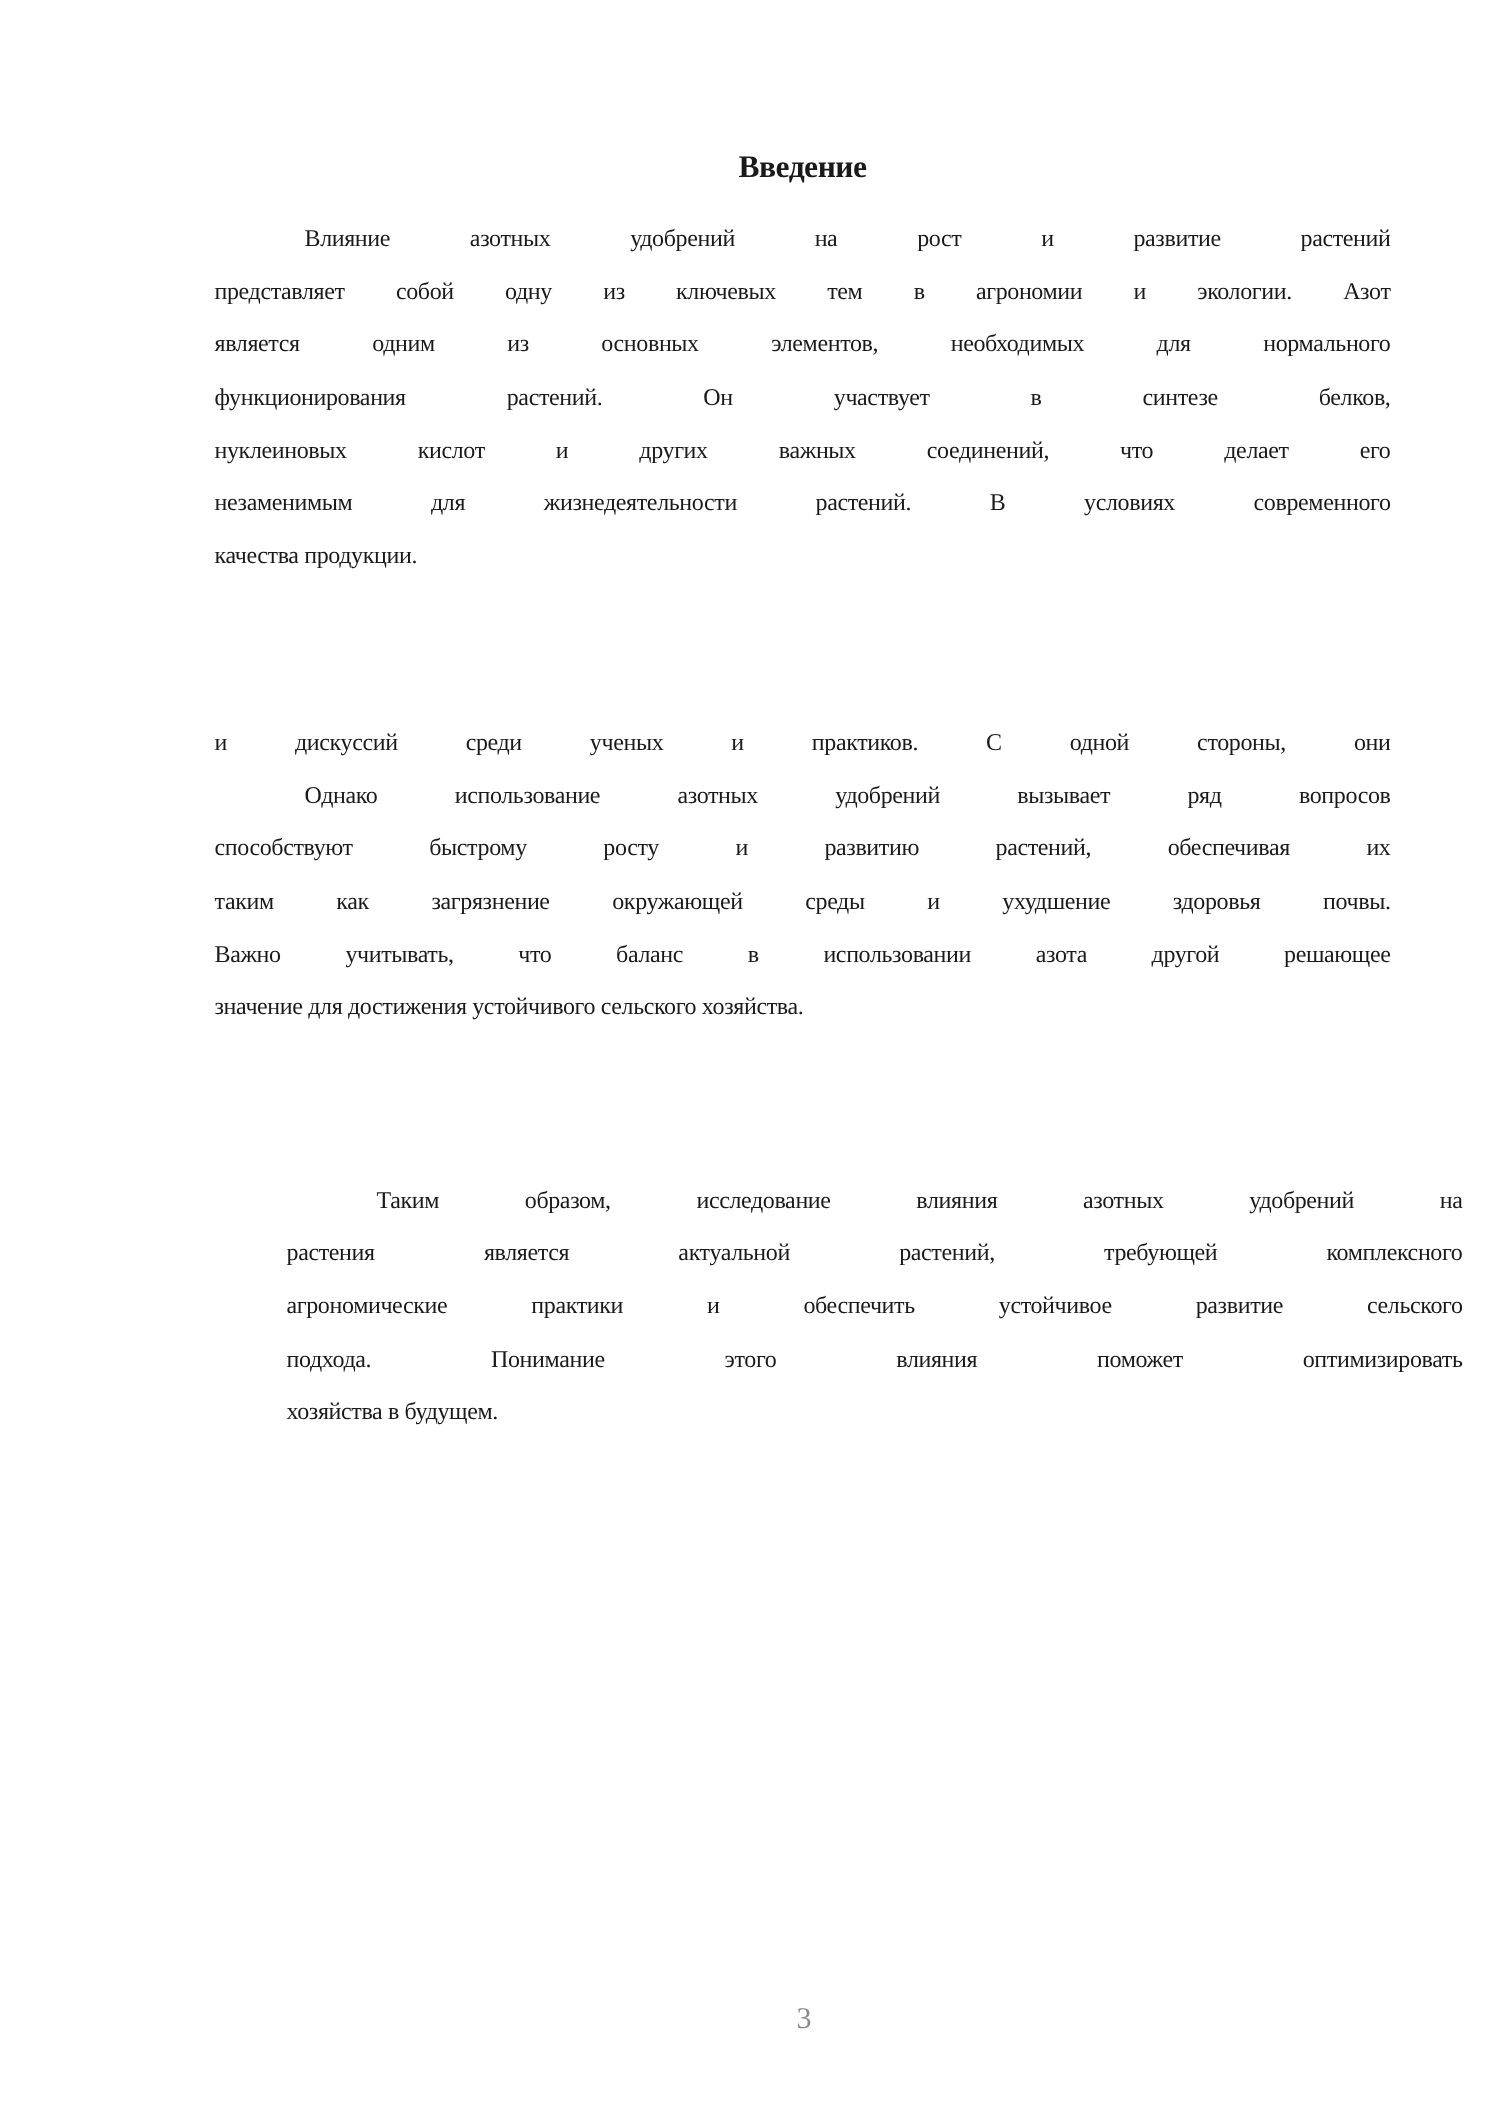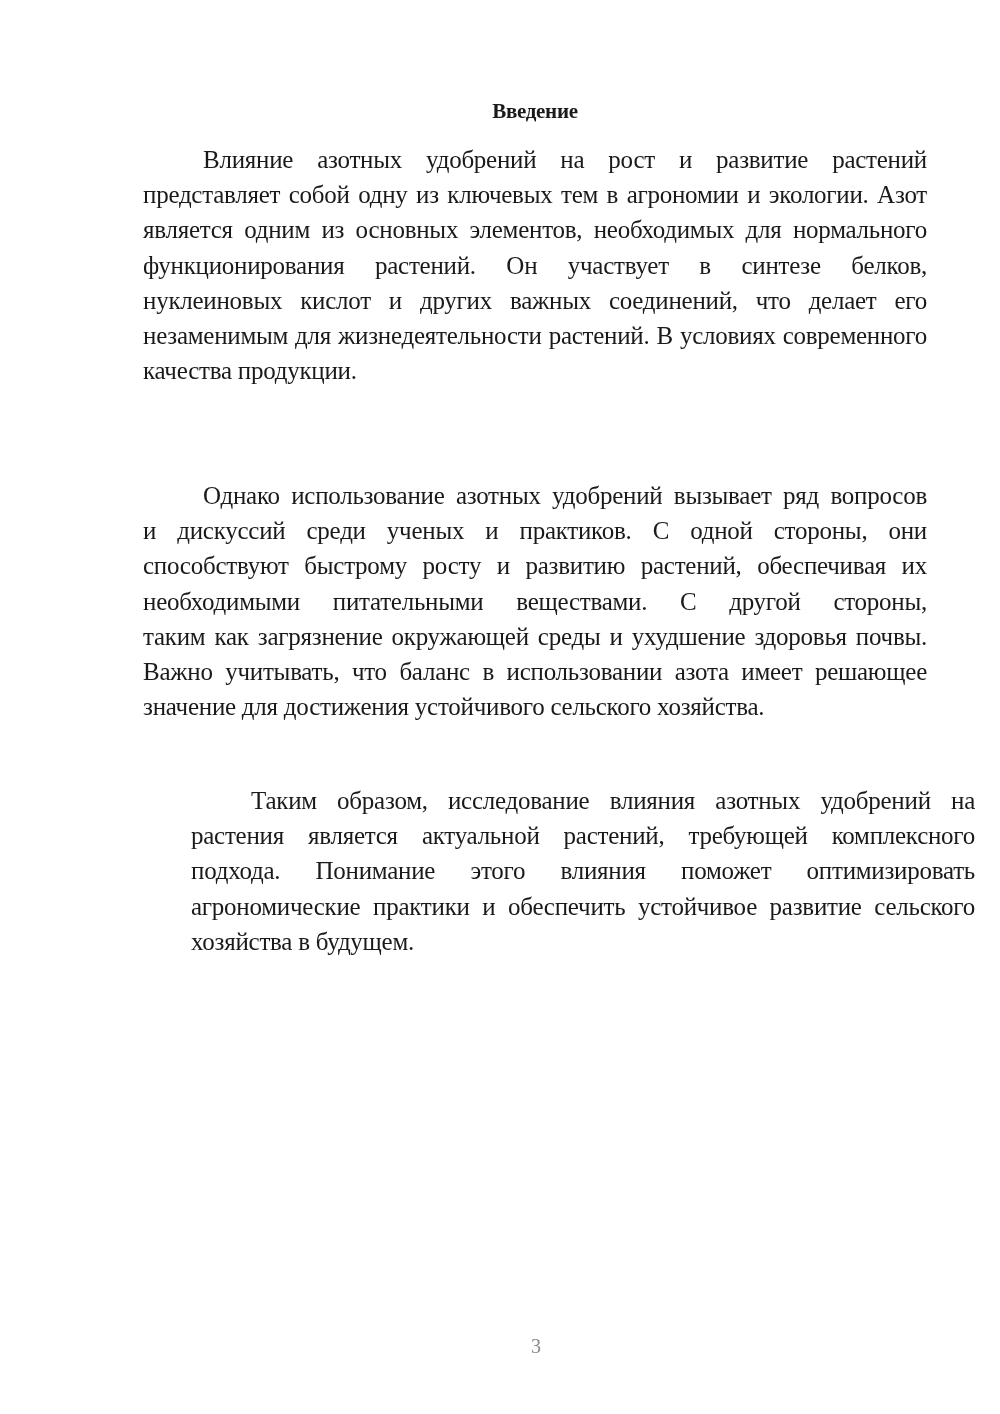--- a/index.html
+++ b/index.html
@@ -33,21 +33,21 @@
       letter-spacing: -0.3px;
     }
     .para {
       position: absolute;
       left: 143px;
       width: 784px;
     }
     .line {
       display: block;
       height: 35.2px;
-      font-size: 25px;
+      font-size: 16px;
       line-height: 35.2px;
       white-space: nowrap;
       text-align: justify;
       text-align-last: justify;
       letter-spacing: -0.25px;
     }
     .line.first {
       padding-left: 60px;
     }
     .line.last {
@@ -80,32 +80,31 @@
     <span class="line first">Влияние азотных удобрений на рост и развитие растений</span>
     <span class="line">представляет собой одну из ключевых тем в агрономии и экологии. Азот</span>
     <span class="line">является одним из основных элементов, необходимых для нормального</span>
     <span class="line">функционирования растений. Он участвует в синтезе белков,</span>
     <span class="line">нуклеиновых кислот и других важных соединений, что делает его</span>
     <span class="line">незаменимым для жизнедеятельности растений. В условиях современного</span>
     <span class="line last">качества продукции.</span>
   </div>
 
   <div class="para p2">
+    <span class="line">и дискуссий среди ученых и практиков. С одной стороны, они</span>
     <span class="line first">Однако использование азотных удобрений вызывает ряд вопросов</span>
-    <span class="line">и дискуссий среди ученых и практиков. С одной стороны, они</span>
     <span class="line">способствуют быстрому росту и развитию растений, обеспечивая их</span>
-    <span class="line">необходимыми питательными веществами. С другой стороны,</span>
     <span class="line">таким как загрязнение окружающей среды и ухудшение здоровья почвы.</span>
-    <span class="line">Важно учитывать, что баланс в использовании азота имеет решающее</span>
+    <span class="line">Важно учитывать, что баланс в использовании азота другой решающее</span>
     <span class="line last">значение для достижения устойчивого сельского хозяйства.</span>
   </div>
 
   <div class="para p3">
     <span class="line first">Таким образом, исследование влияния азотных удобрений на</span>
     <span class="line">растения является актуальной растений, требующей комплексного</span>
+    <span class="line">агрономические практики и обеспечить устойчивое развитие сельского</span>
     <span class="line">подхода. Понимание этого влияния поможет оптимизировать</span>
-    <span class="line">агрономические практики и обеспечить устойчивое развитие сельского</span>
     <span class="line last">хозяйства в будущем.</span>
   </div>
 
   <div class="page-number">3</div>
 
 </div>
 
 </body></html>

